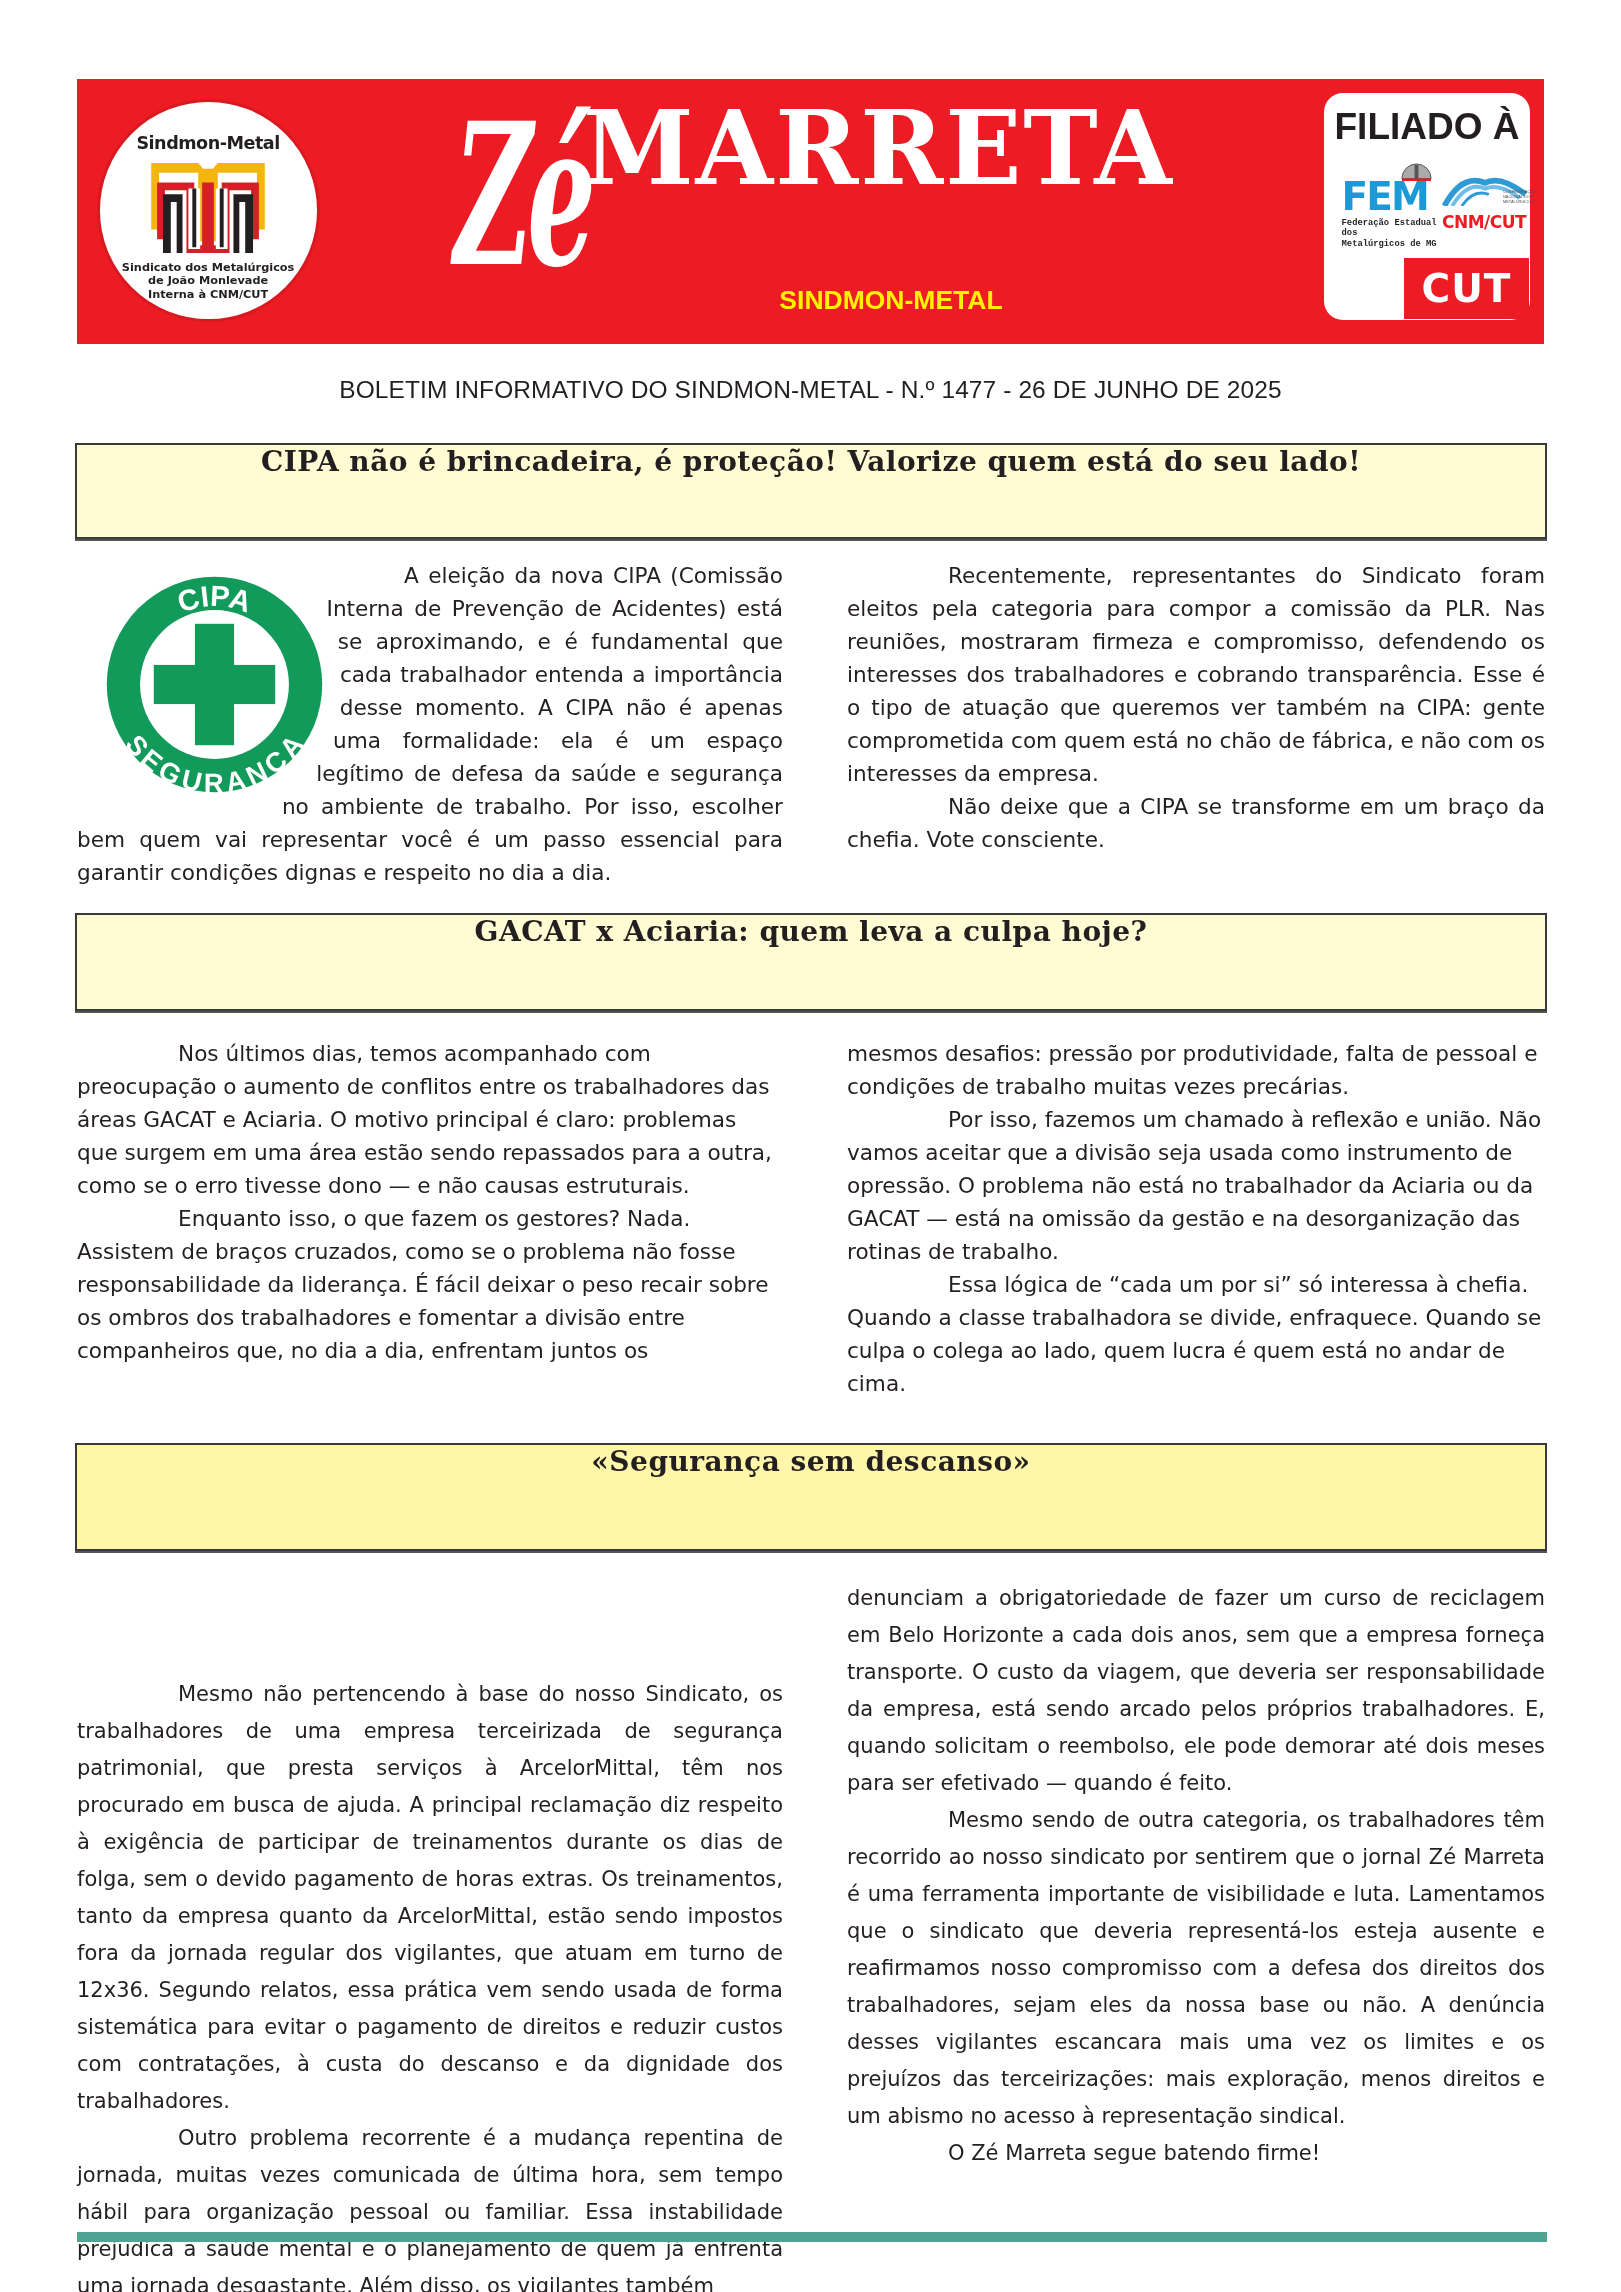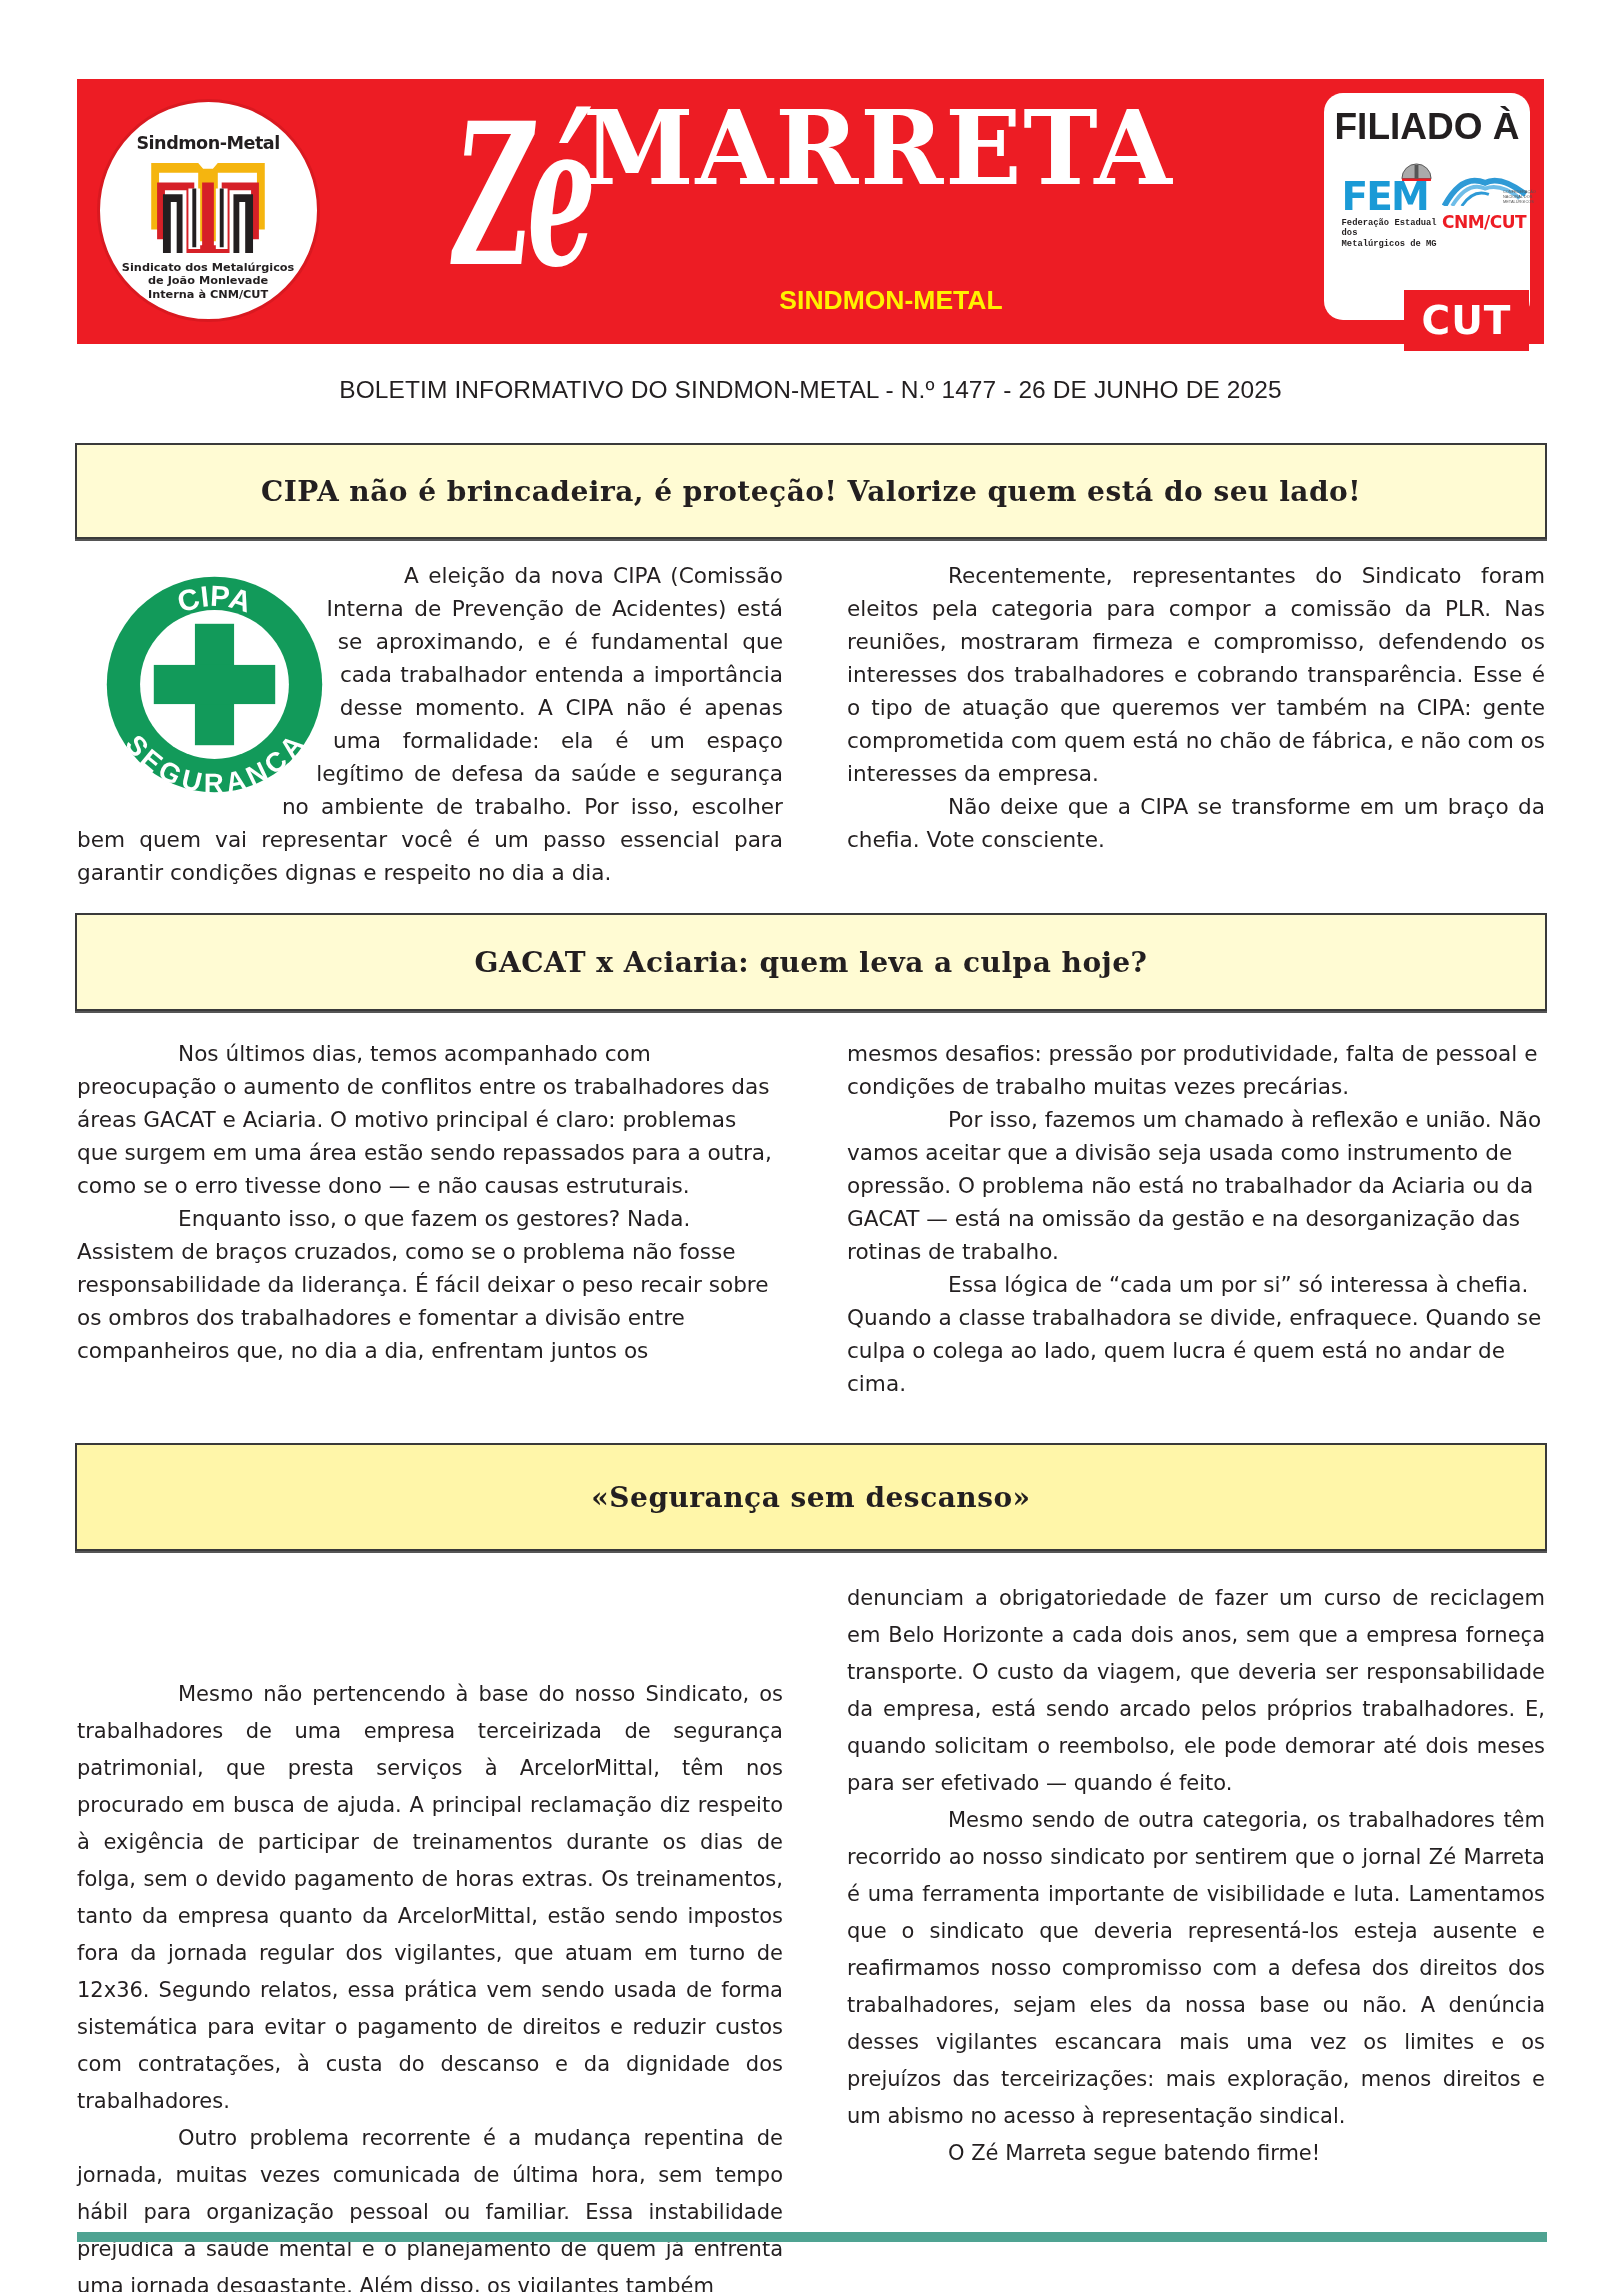--- a/index.html
+++ b/index.html
@@ -38,29 +38,29 @@
   .fem-word { font-family: "DejaVu Sans", sans-serif; font-weight: bold; font-size: 39px; color: #1b9ad6;
               line-height: 35px; letter-spacing: -2px; }
   .fem-sub { font-size: 8.8px; font-weight: bold; color: #231f20; line-height: 10.8px; margin-top: 3.9px; font-family: Liberation Mono, monospace; }
   .cnm { position: absolute; left: 118px; top: 84px; width: 88px; }
   .cnm-arcs { width: 86px; height: 29px; }
   .cnm-word { font-family: "DejaVu Sans", sans-serif; font-weight: bold; font-size: 17px; color: #ed1c24;
               letter-spacing: -0.5px; margin-top: 2px; }
   .cnm-small { position: absolute; left: 61px; top: 13.7px; font-size: 3.9px; line-height: 4.9px; color: #555; width: 39px; }
   .cut { position: absolute; left: 80px; top: 165px; width: 125px; height: 61px; background: #ed1c24;
          color: #ffffff; font-family: "DejaVu Sans", sans-serif; font-weight: bold; font-size: 39px;
-         text-align: center; line-height: 61px; letter-spacing: 1px; margin-top: 32px; }
+         text-align: center; line-height: 61px; letter-spacing: 1px; }
 
   
   .bulletin { position: absolute; left: 0; right: 0; top: 376px; text-align: center;
               font-size: 24.5px; color: #231f20; letter-spacing: 0.1px; }
 
   
   .headbox { position: absolute; left: 75px; width: 1472px; border: 2px solid #3a3a3a;
-             box-shadow: 0 2px 0 #555; box-sizing: border-box; display: flex; align-items: center;
+             box-shadow: 0 2px 0 #555; box-sizing: border-box; display: flex; align-items: flex-start;
              justify-content: center; }
   .headbox.h1 { top: 443px; height: 96px; background: #fffbd3; }
   .headbox.h2 { top: 913px; height: 98px; background: #fffbd3; }
   .headbox.h3 { top: 1443px; height: 108px; background: #fff6a9; }
   .headbox span { font-family: "DejaVu Serif", serif; font-weight: bold; font-size: 28px; color: #231f20;
                   letter-spacing: 0.5px; }
 
   
   .col { position: absolute; font-family: "DejaVu Sans", sans-serif; font-size: 21.6px; line-height: 33px;
          color: #231f20; text-align: justify; }

